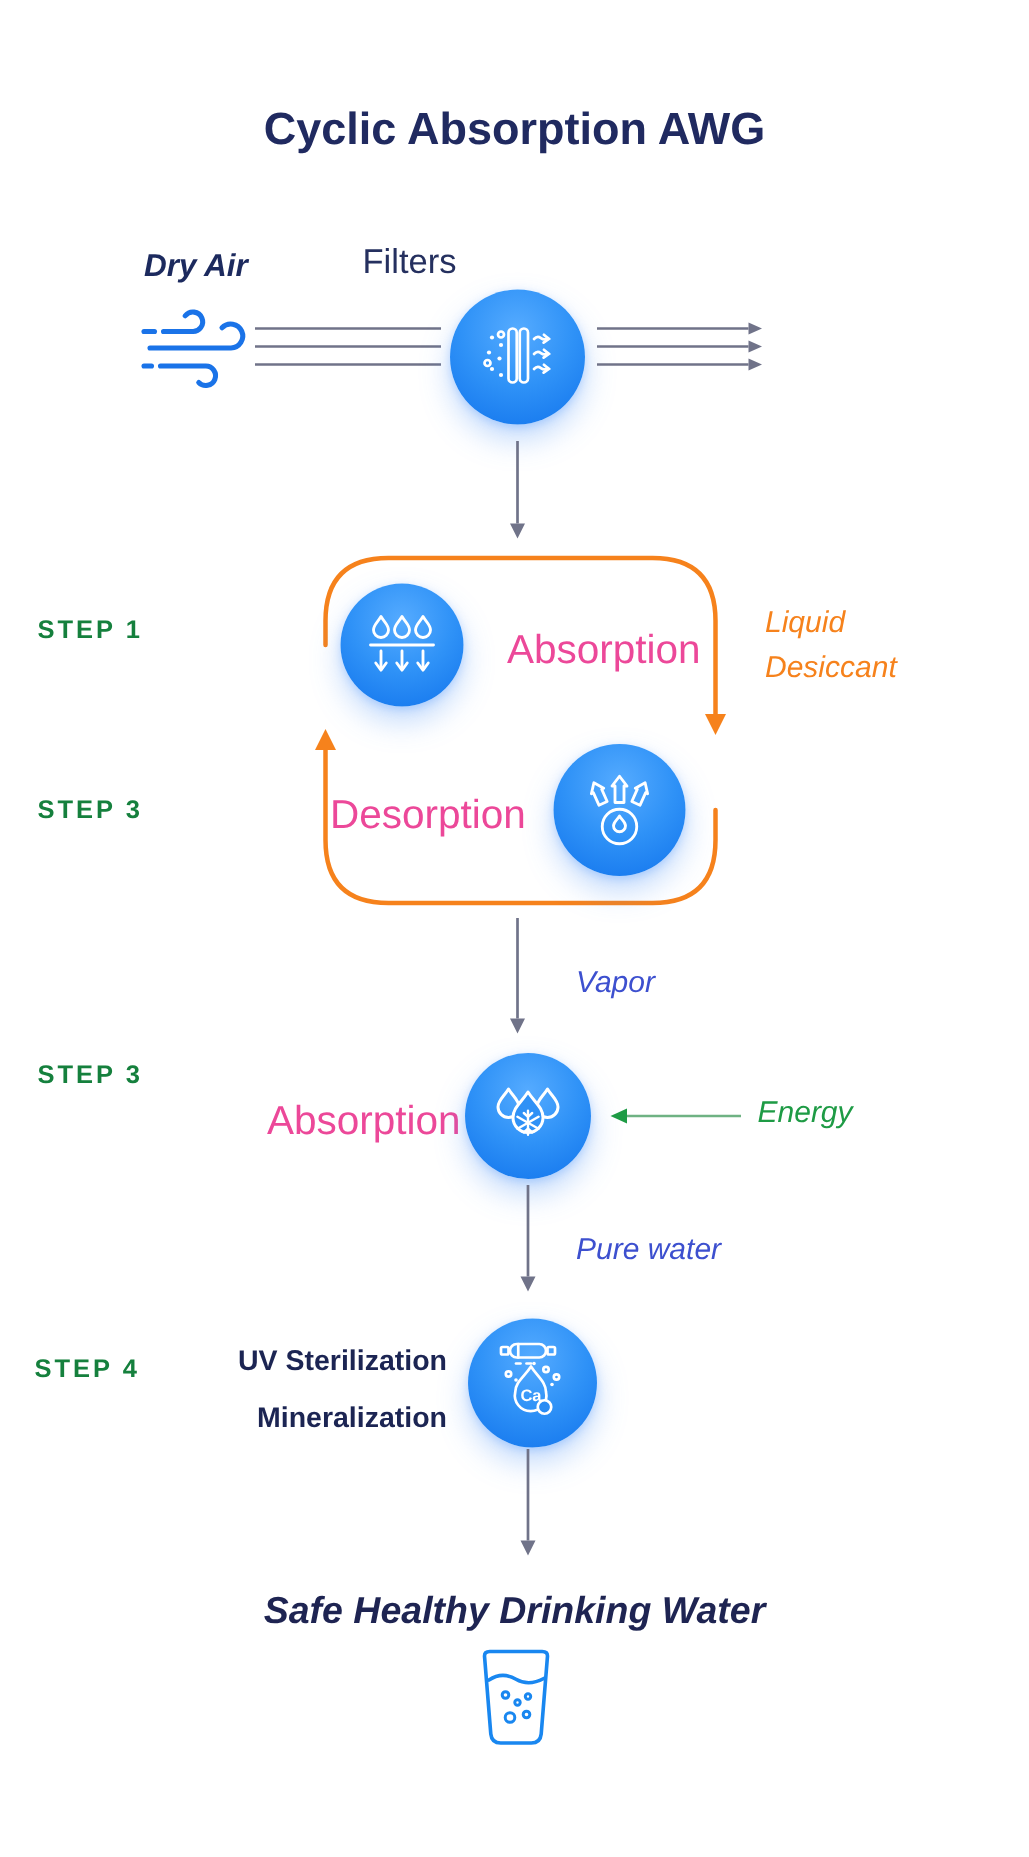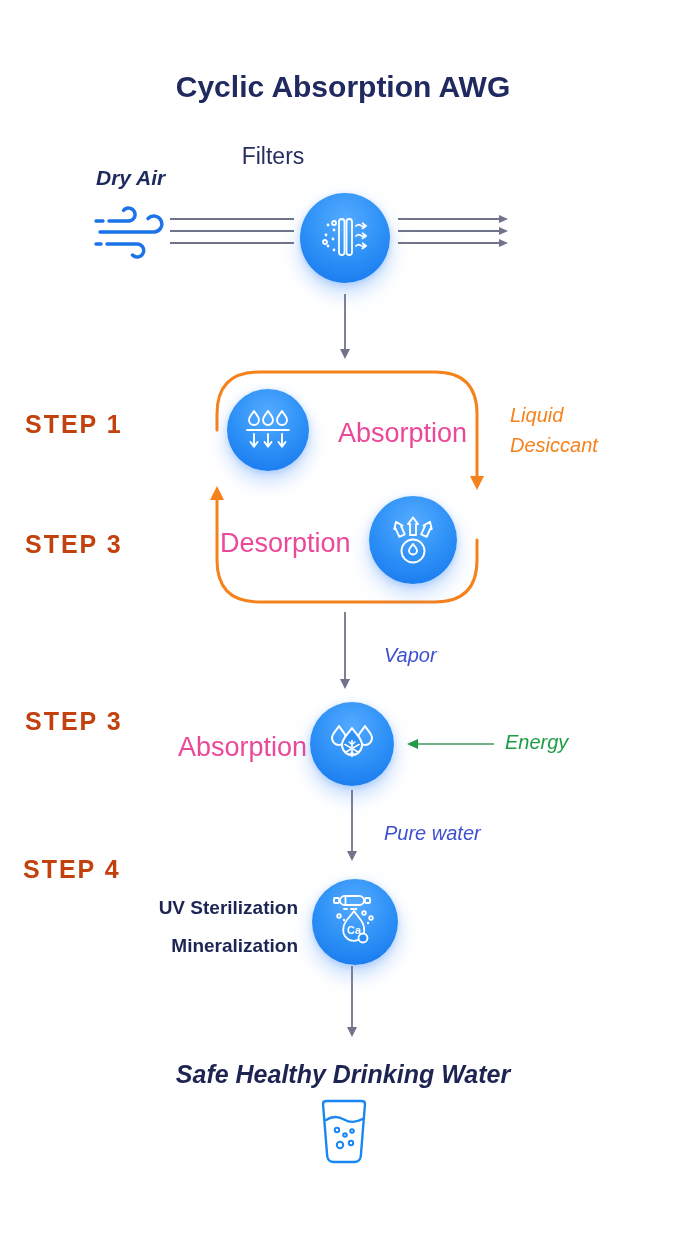--- a/index.html
+++ b/index.html
@@ -6,35 +6,35 @@
   .canvas{
     position:relative;width:686px;height:1238px;background:#ffffff;
     font-family:"Liberation Sans",sans-serif;overflow:hidden;
   }
   .abs{position:absolute;}
   .title{
     left:0;right:0;top:54px;text-align:center;
     font-size:30px;font-weight:700;color:#202a60;margin:16px;
   }
   .filters-label{
-    left:0;width:546px;top:143px;text-align:center;
+    left:0;width:546px;top:161px;text-align:center;
     font-size:23px;font-weight:500;color:#25305f;
   }
   .dry-air{
     left:96px;top:166px;font-size:21px;font-weight:700;
     font-style:italic;color:#1c2a5e;
   }
   .node{
     border-radius:50%;
     background:radial-gradient(circle at 50% 30%, #55abff 0%, #2f92f7 48%, #1173ec 100%);
     box-shadow:0 10px 20px rgba(80,150,245,.35), 0 2px 6px rgba(110,170,255,.35);
     display:flex;align-items:center;justify-content:center;
   }
   .step-label{
-    font-size:25px;font-weight:700;color:#c2410c;letter-spacing:2px;
+    font-size:17px;font-weight:700;color:#15803d;letter-spacing:2px;
   }
   .proc-label{
     font-size:27px;font-weight:400;color:#ec4899;
   }
   .annot-orange{
     left:510px;top:400px;font-size:20px;font-style:italic;color:#f6821c;line-height:30px;
   }
   .annot-blue{
     font-size:20px;font-style:italic;color:#3d50cf;
   }
@@ -212,21 +212,21 @@
     <polygon points="14,2 14,12 3,7" fill="#1e9b45"></polygon>
   </svg>
   <div class="abs annot-green" style="left:505px;top:731px;">Energy</div>
 
   <svg class="abs" style="left:345px;top:790px;" width="14" height="72" viewBox="0 0 14 72">
     <path d="M7 0 V61" stroke="#707389" stroke-width="1.8" fill="none"></path>
     <polygon points="2,61 12,61 7,71" fill="#707389"></polygon>
   </svg>
   <div class="abs annot-blue" style="left:384px;top:822px;">Pure water</div>
 
-  <div class="abs step-label" style="left:23px;top:855px;">STEP 4</div>
+  <div class="abs step-label" style="left:23px;top:903px;">STEP 4</div>
 
   <div class="abs mineral-block">
     <div>UV Sterilization</div>
     <div>Mineralization</div>
   </div>
 
   <div class="abs node" style="left:312px;top:879px;width:86px;height:86px;">
     <svg width="50" height="58" viewBox="0 0 50 58">
       <g stroke="#ffffff" stroke-width="1.8" fill="none" stroke-linecap="round" stroke-linejoin="round">
         <rect x="10" y="3" width="24" height="9" rx="4.5"></rect>

